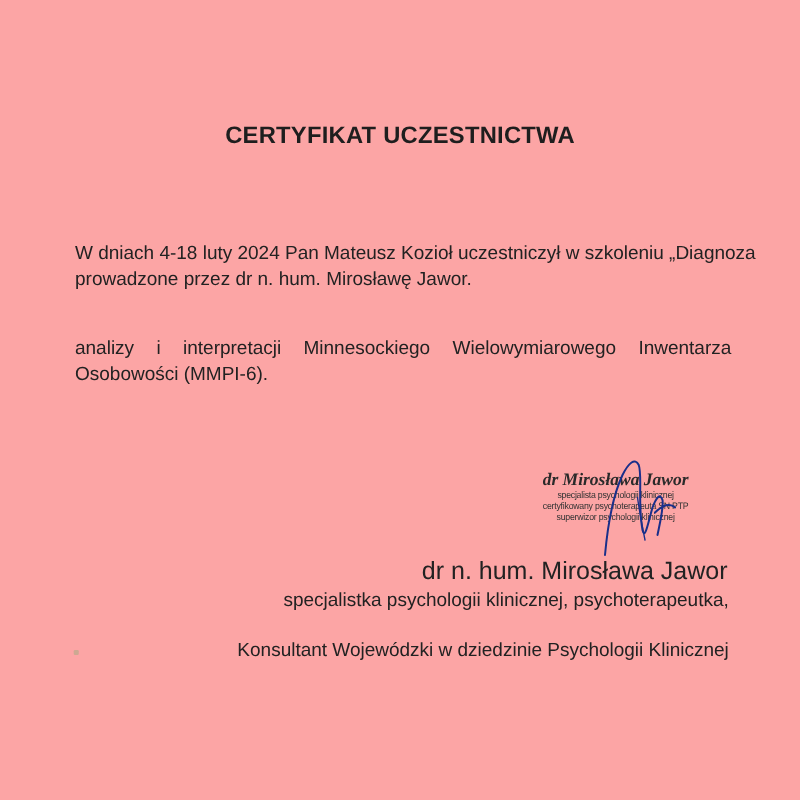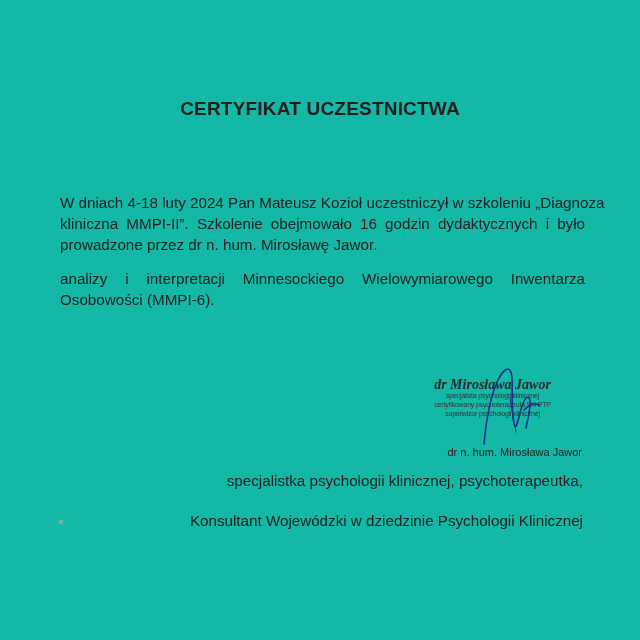--- a/index.html
+++ b/index.html
@@ -12,21 +12,21 @@
       height: 640px;
       position: relative;
       overflow: hidden;
       font-family: "Liberation Sans", "DejaVu Sans", sans-serif;
       color: #222222;
     }
     .page {
       position: absolute;
       left: 0; top: 0;
       width: 640px; height: 640px;
-      background: #14b8a6;
+      background: #fca5a5;
     }
     .title {
       position: absolute;
       top: 98px;
       left: 0;
       width: 640px;
       text-align: center;
       font-size: 19px;
       font-weight: bold;
       letter-spacing: 0.2px;
@@ -81,21 +81,21 @@
       position: absolute;
       left: 470px;
       top: 362px;
       width: 90px;
       height: 85px;
     }
     .sig-name {
       position: absolute;
       top: 446px;
       right: 58px;
-      font-size: 11px;
+      font-size: 20px;
       color: #222;
       white-space: nowrap;
       margin-left: 10px;
     }
     .sig-role {
       position: absolute;
       right: 57px;
       font-size: 15.2px;
       color: #222;
       white-space: nowrap;
@@ -117,21 +117,20 @@
   </style>
 </head>
 <body>
 
 <div class="page">
 
   <div class="title">CERTYFIKAT UCZESTNICTWA</div>
 
   <div class="para" id="p1">
     <span class="line">W dniach 4-18 luty 2024 Pan Mateusz Kozioł uczestniczył w szkoleniu „Diagnoza</span>
-    <span class="line">kliniczna MMPI-II”. Szkolenie obejmowało 16 godzin dydaktycznych i było</span>
     <span class="line last">prowadzone przez dr n. hum. Mirosławę Jawor.</span>
   </div>
 
   <div class="para" id="p2">
     <span class="line">analizy i interpretacji Minnesockiego Wielowymiarowego Inwentarza</span>
     <span class="line last">Osobowości (MMPI-6).</span>
   </div>
 
   <div class="stamp">
     <div class="stamp-name">dr Mirosława Jawor</div>

